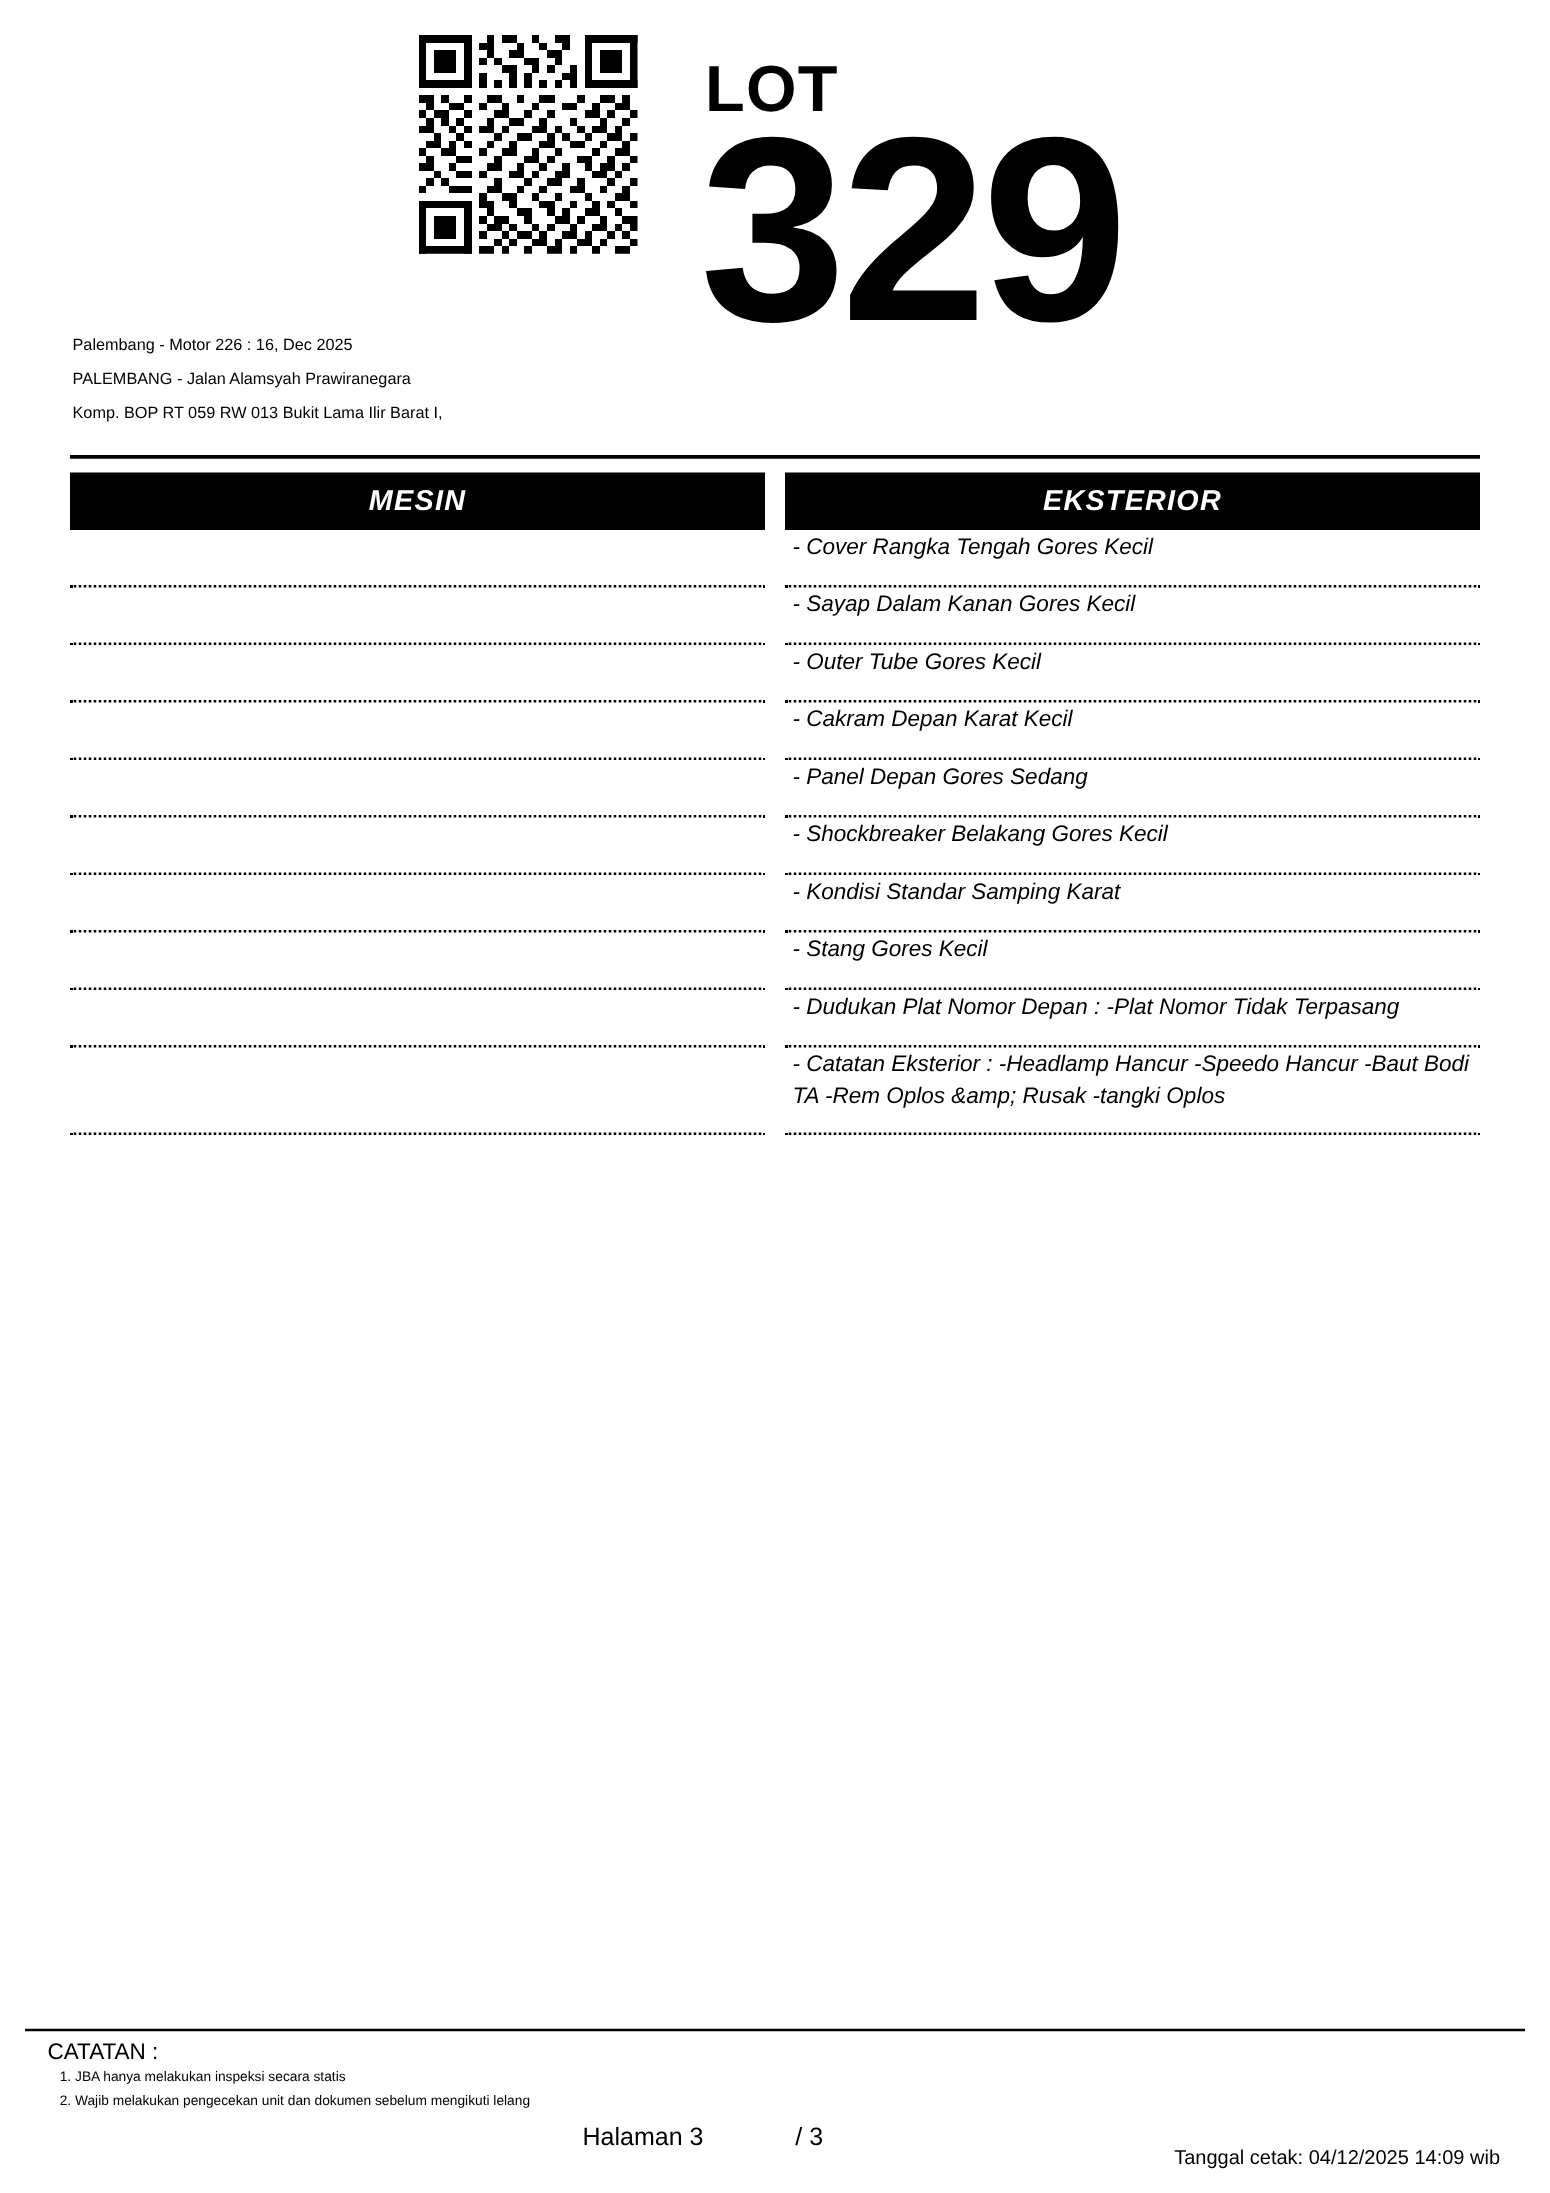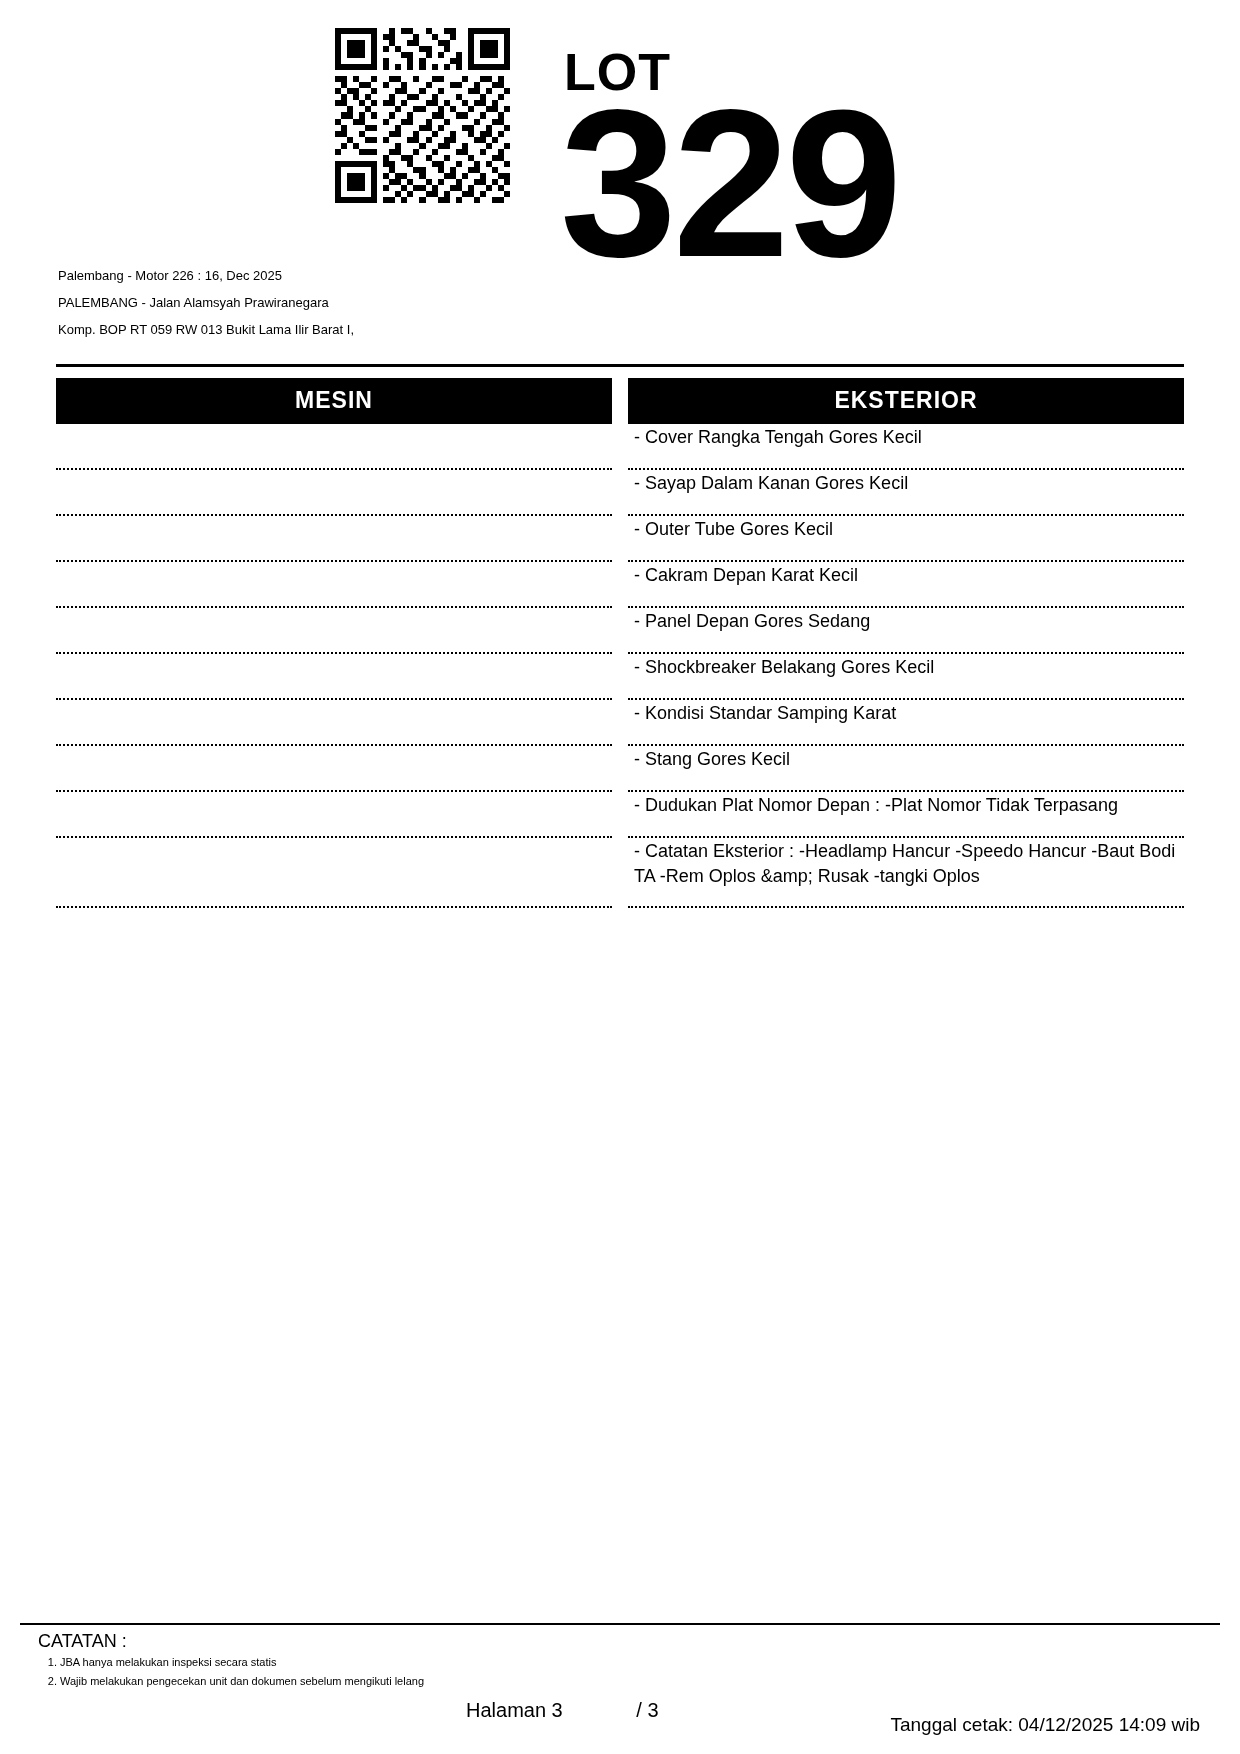--- a/index.html
+++ b/index.html
@@ -82,20 +82,21 @@
     left: 56px;
     top: 378px;
     width: 1128px;
   }
   .cols {
     display: flex;
     gap: 16px;
   }
   .col {
     width: 556px;
+    font-style: italic;
   }
   .col-head {
     background: #000;
     color: #fff;
     text-align: center;
     font-size: 23px;
     font-weight: bold;
     letter-spacing: 1px;
     padding: 10px 0 12px 0;
     line-height: 24px;
@@ -152,21 +153,21 @@
     font-size: 20px;
   }
   .pagenum .slash {
     display: inline-block;
     margin-left: 68px;
   }
   .printdate {
     position: absolute;
     right: 40px;
     bottom: 18px;
-    font-size: 19px;
+    font-size: 16px;
   }
 </style>
 </head>
 <body>
 
 <div class="page">
 
   <div class="header">
 
     <div class="qr">

